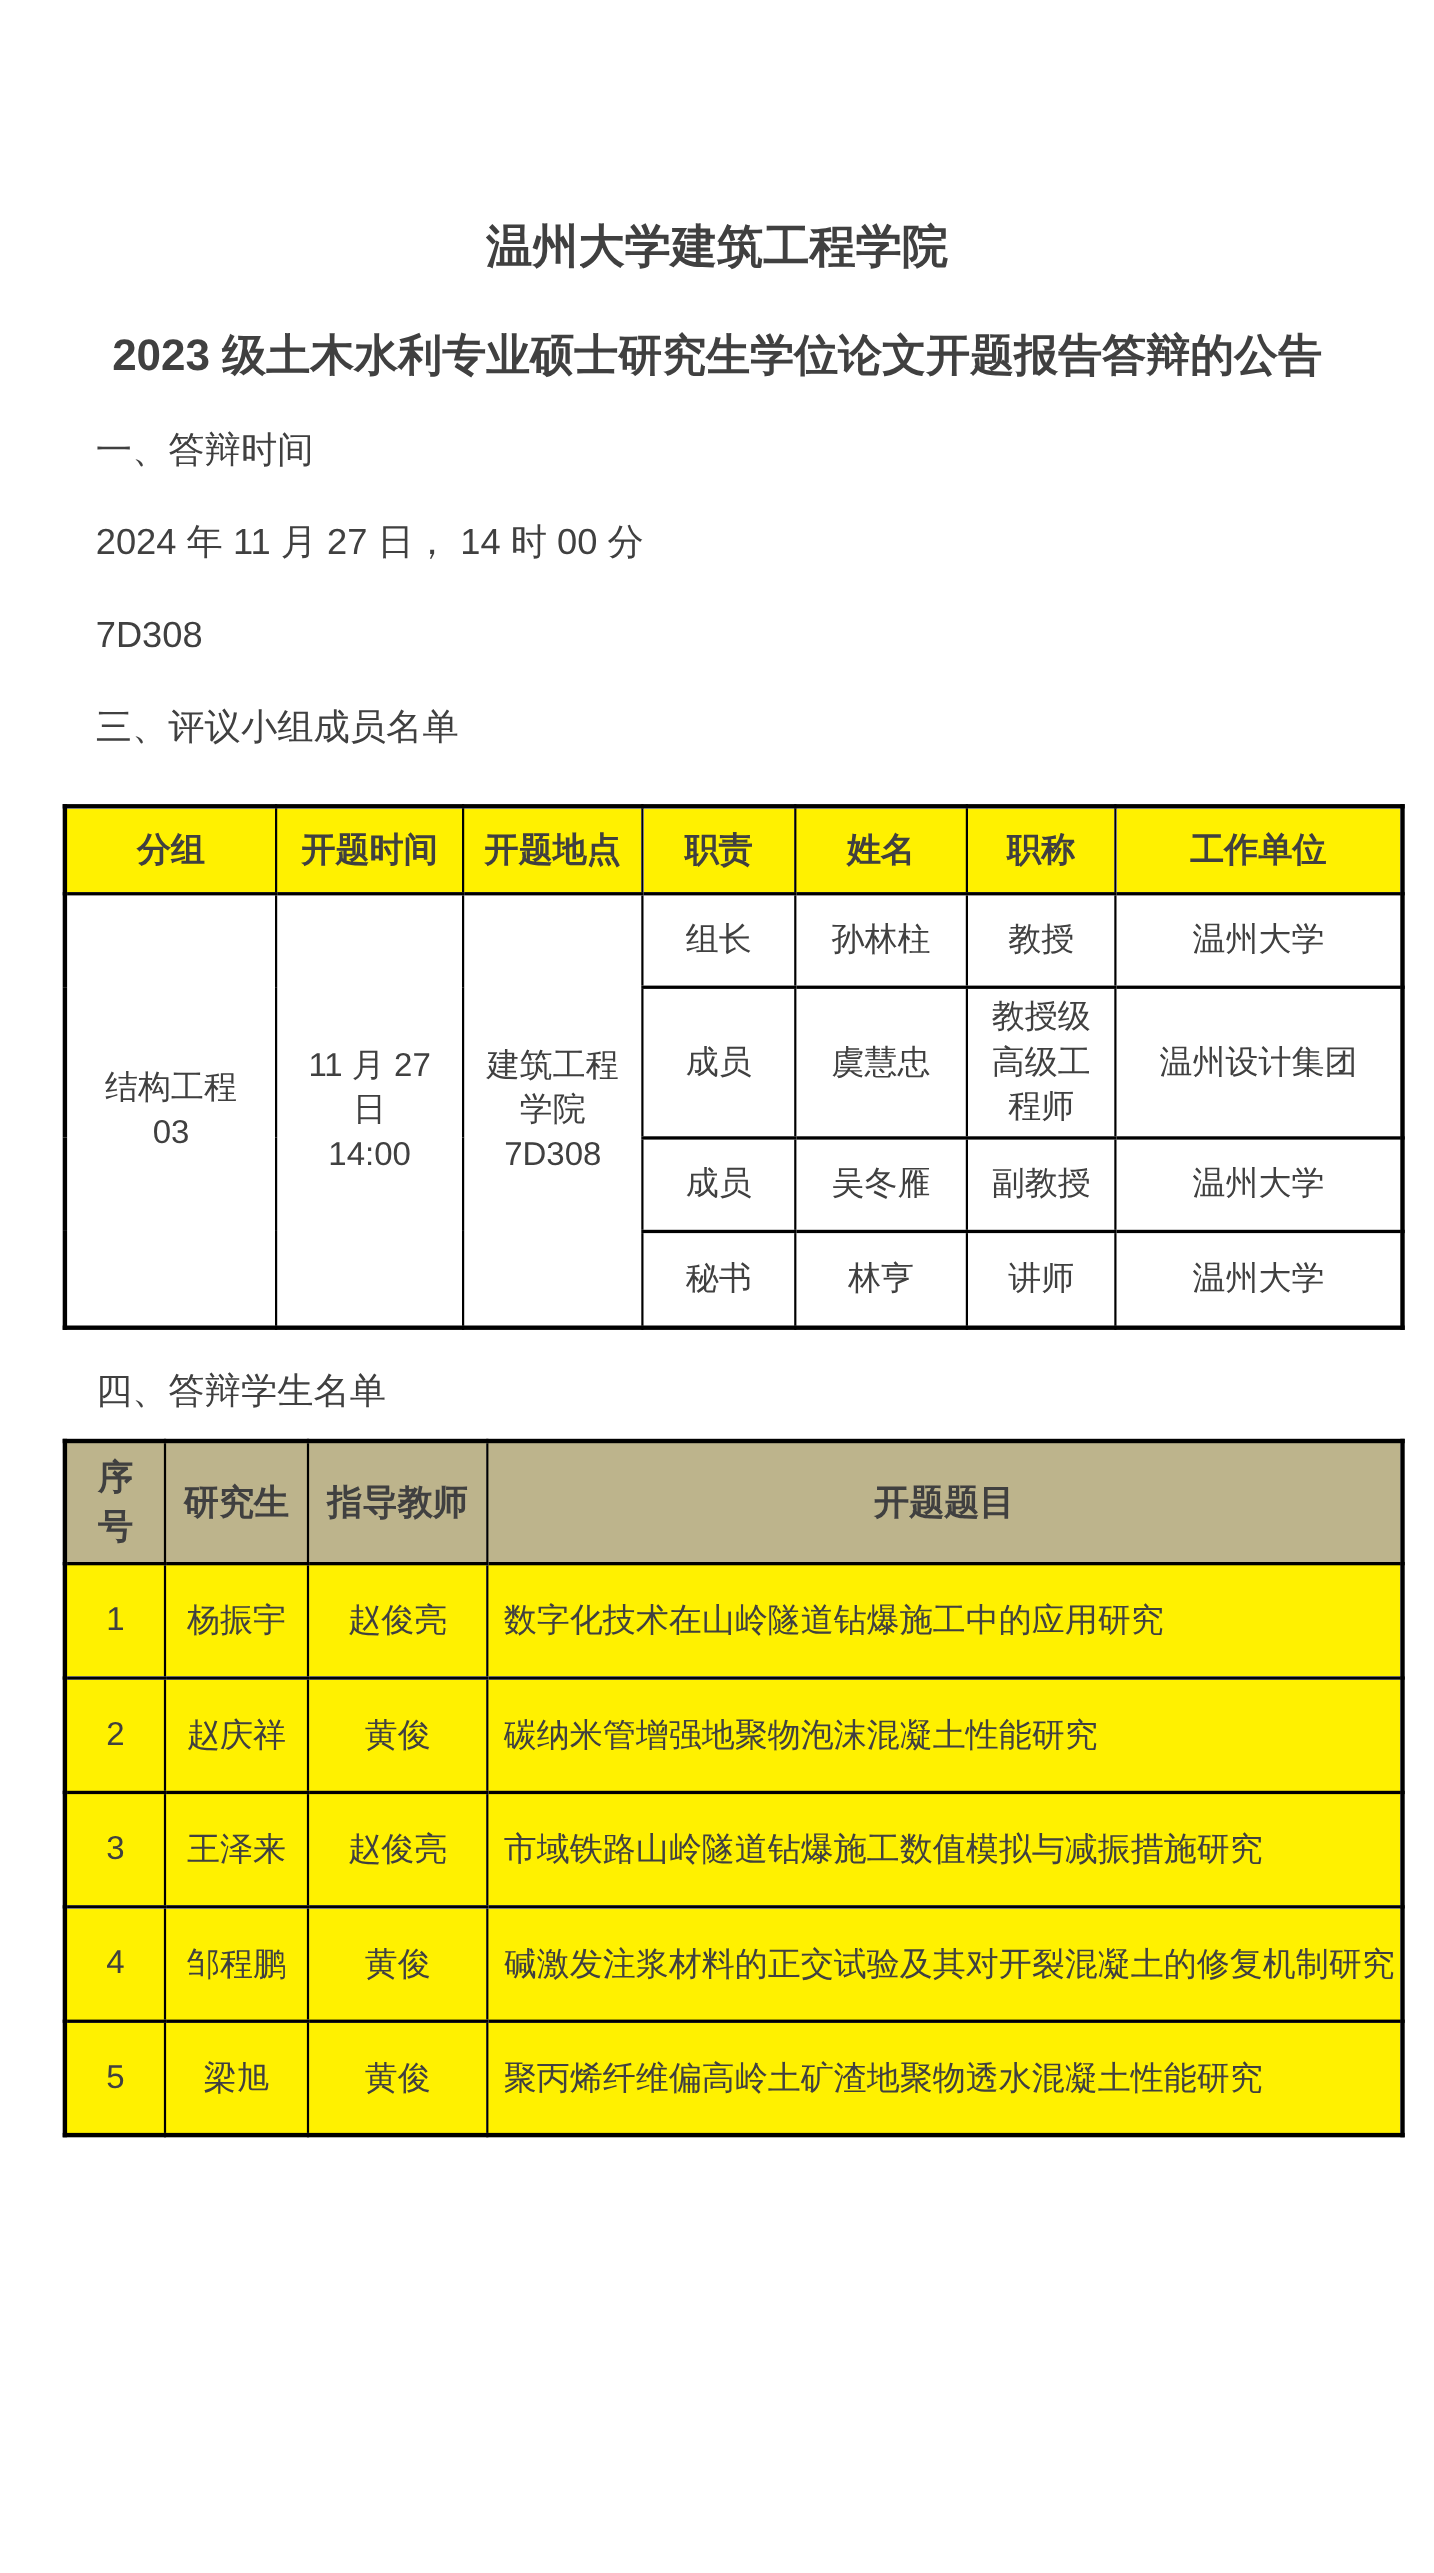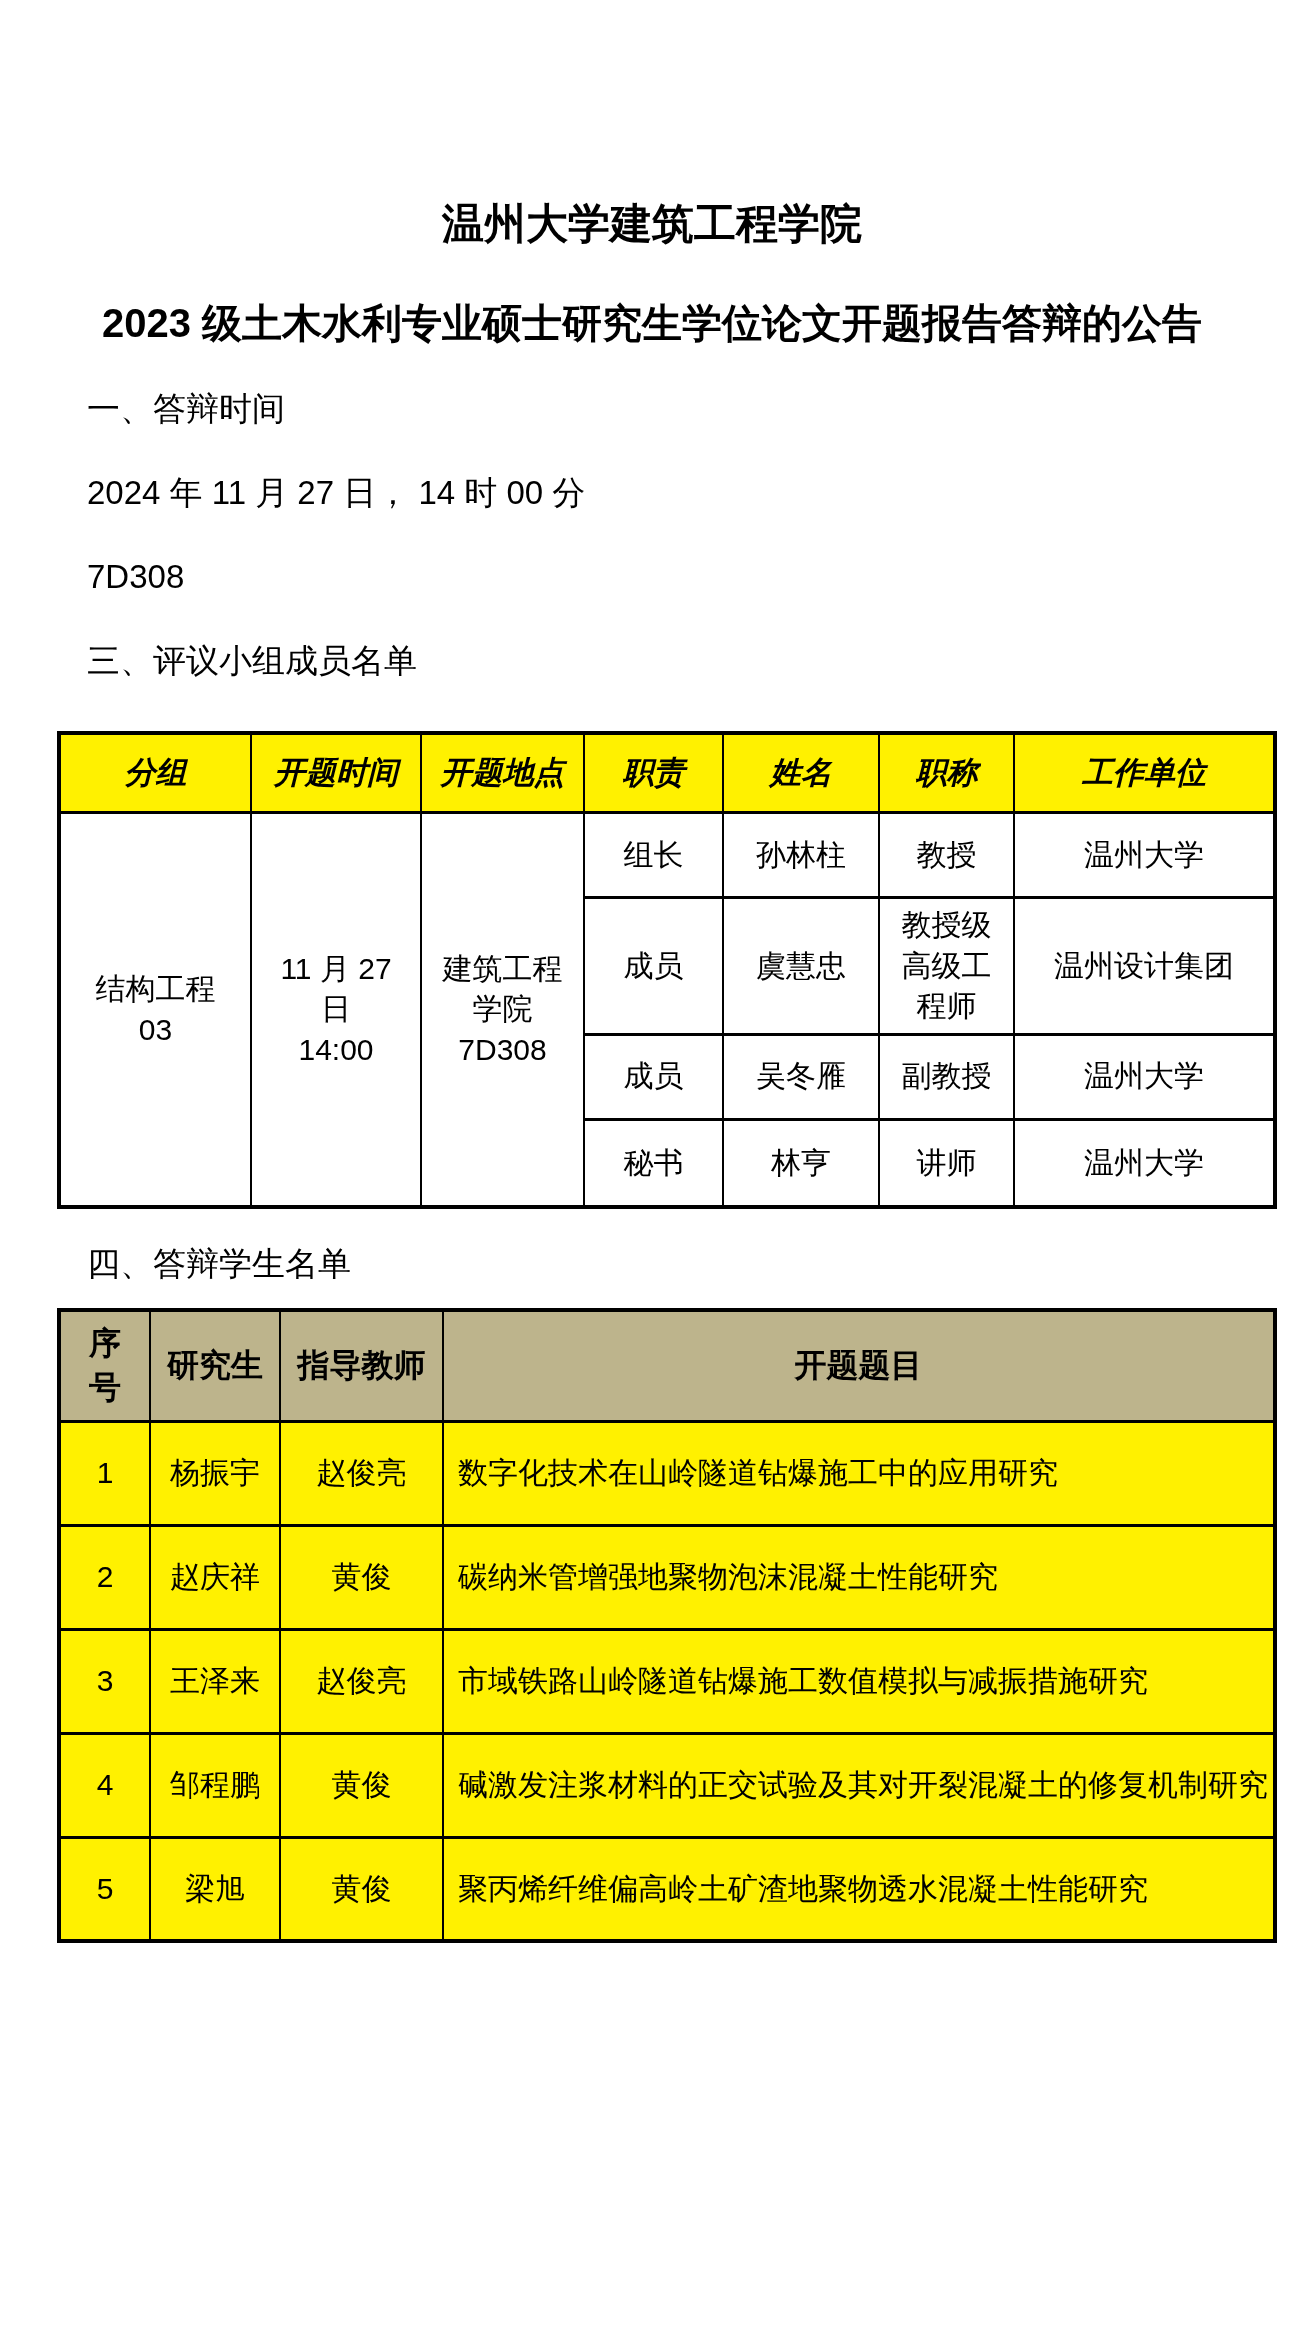--- a/index.html
+++ b/index.html
@@ -1,21 +1,21 @@
 <!DOCTYPE html>
 <html><head>
 <meta charset="utf-8">
 <style>
   html,body { margin:0; padding:0; background:#ffffff; }
   .page {
     position:relative;
     width:1304px; height:2339px;
     background:#ffffff;
     font-family:"Liberation Sans", sans-serif;
-    color:#000000;
+    color:#404040;
     overflow:hidden;
   }
   .title1 { padding-top:200px; font-size:42px; font-weight:bold; text-align:center; line-height:1.15; }
   .title2 { margin-top:52px; font-size:40px; font-weight:bold; text-align:center; line-height:1.15; }
   .title3 { margin-top:52px; font-size:38px; font-weight:normal; text-align:center; line-height:1.15; }
 
   .heading, .body-text {
     margin:45px 0 0 87px;
     font-size:33px;
     line-height:1.18;
@@ -41,21 +41,20 @@
     text-align:center;
     vertical-align:middle;
     padding:6px 14px;
     overflow:hidden;
   }
   .committee thead th {
     background:#FFF100;
     font-weight:bold;
     font-size:31px;
     height:64px;
-    font-style:italic;
   }
   .committee td { font-size:30px; line-height:1.35; }
   .committee tbody tr:nth-child(1){ height:85px; }
   .committee tbody tr:nth-child(2){ height:130px; }
   .committee tbody tr:nth-child(3){ height:85px; }
   .committee tbody tr:nth-child(4){ height:88px; }
 
   .students thead th {
     background:#BDB48C;
     font-weight:bold;

